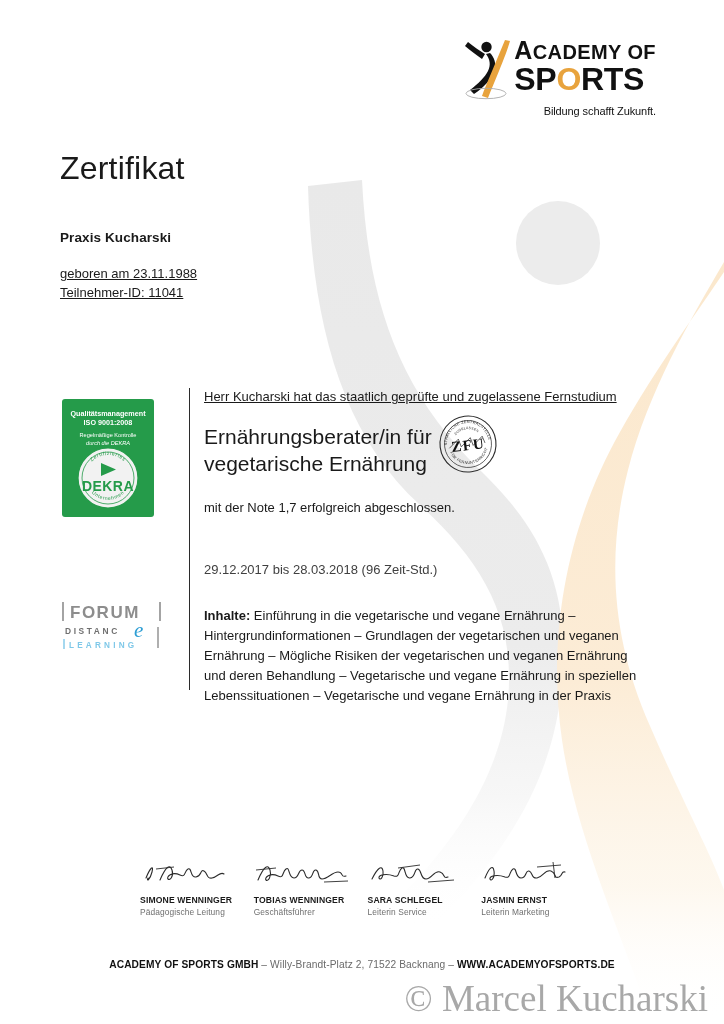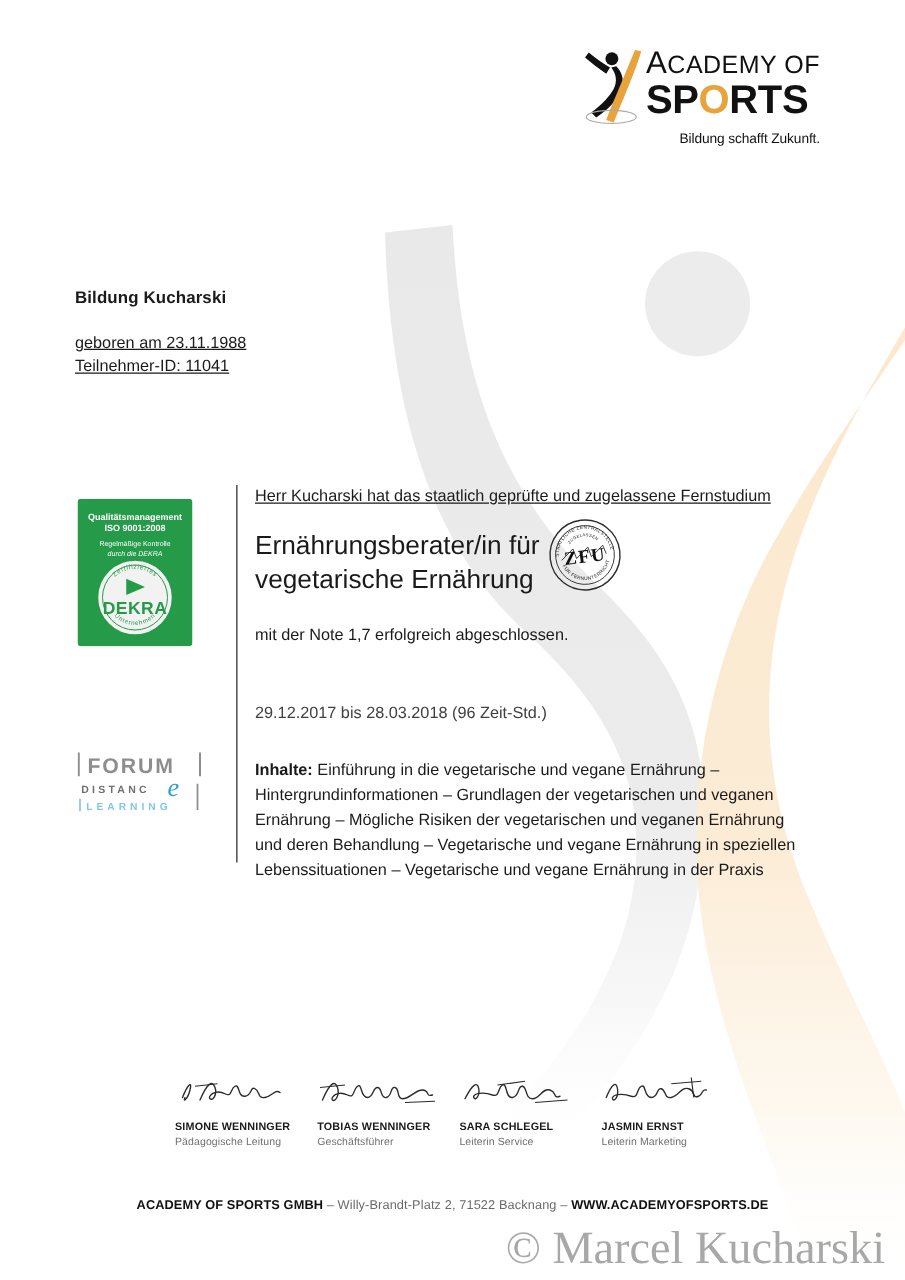--- a/index.html
+++ b/index.html
@@ -38,21 +38,21 @@
   }
   #logo-row { display: flex; align-items: flex-start; }
   #logo-mark { width: 52px; height: 62px; flex: 0 0 auto; }
   #logo-words {
     margin-left: 1px;
     line-height: 1;
     text-align: left;
   }
   .logo-academy {
     font-family: "Liberation Sans", sans-serif;
-    font-weight: normal;
+    font-weight: bold;
     font-size: 20px;
     letter-spacing: 0.4px;
     color: #111111;
     display: block;
     line-height: 1;
   }
   .logo-academy .cap { font-size: 25px; }
   .logo-sports {
     font-family: "Liberation Sans", sans-serif;
     font-weight: bold;
@@ -298,22 +298,23 @@
         <ellipse cx="25" cy="55.5" rx="20" ry="5.2" fill="none" stroke="#aaaaaa" stroke-width="0.9"></ellipse>
       </svg>
       <div id="logo-words">
         <span class="logo-academy"><span class="cap">A</span><span>CADEMY OF</span></span>
         <span class="logo-sports"><span>SP</span><span class="orange-o">O</span><span>RTS</span></span>
       </div>
     </div>
     <span class="logo-tagline">Bildung schafft Zukunft.</span>
   </div>
 
-
-  <div id="recipient">Bildung Kucharski</div>
+  <div id="title">Zertifikat</div>
+
+  <div id="recipient">Praxis Kucharski</div>
 
   <div id="meta">
     <div>geboren am 23.11.1988</div>
     <div>Teilnehmer-ID: 11041</div>
   </div>
 
   <svg id="dekra" viewBox="0 0 92 118" xmlns="http://www.w3.org/2000/svg">
     <rect x="0" y="0" width="92" height="118" rx="3" fill="#259B4A"></rect>
     <text x="46" y="17" text-anchor="middle" font-family="Liberation Sans, sans-serif" font-size="7.2" font-weight="bold" fill="#ffffff">Qualitätsmanagement</text>
     <text x="46" y="26" text-anchor="middle" font-family="Liberation Sans, sans-serif" font-size="7.2" font-weight="bold" fill="#ffffff">ISO 9001:2008</text>

